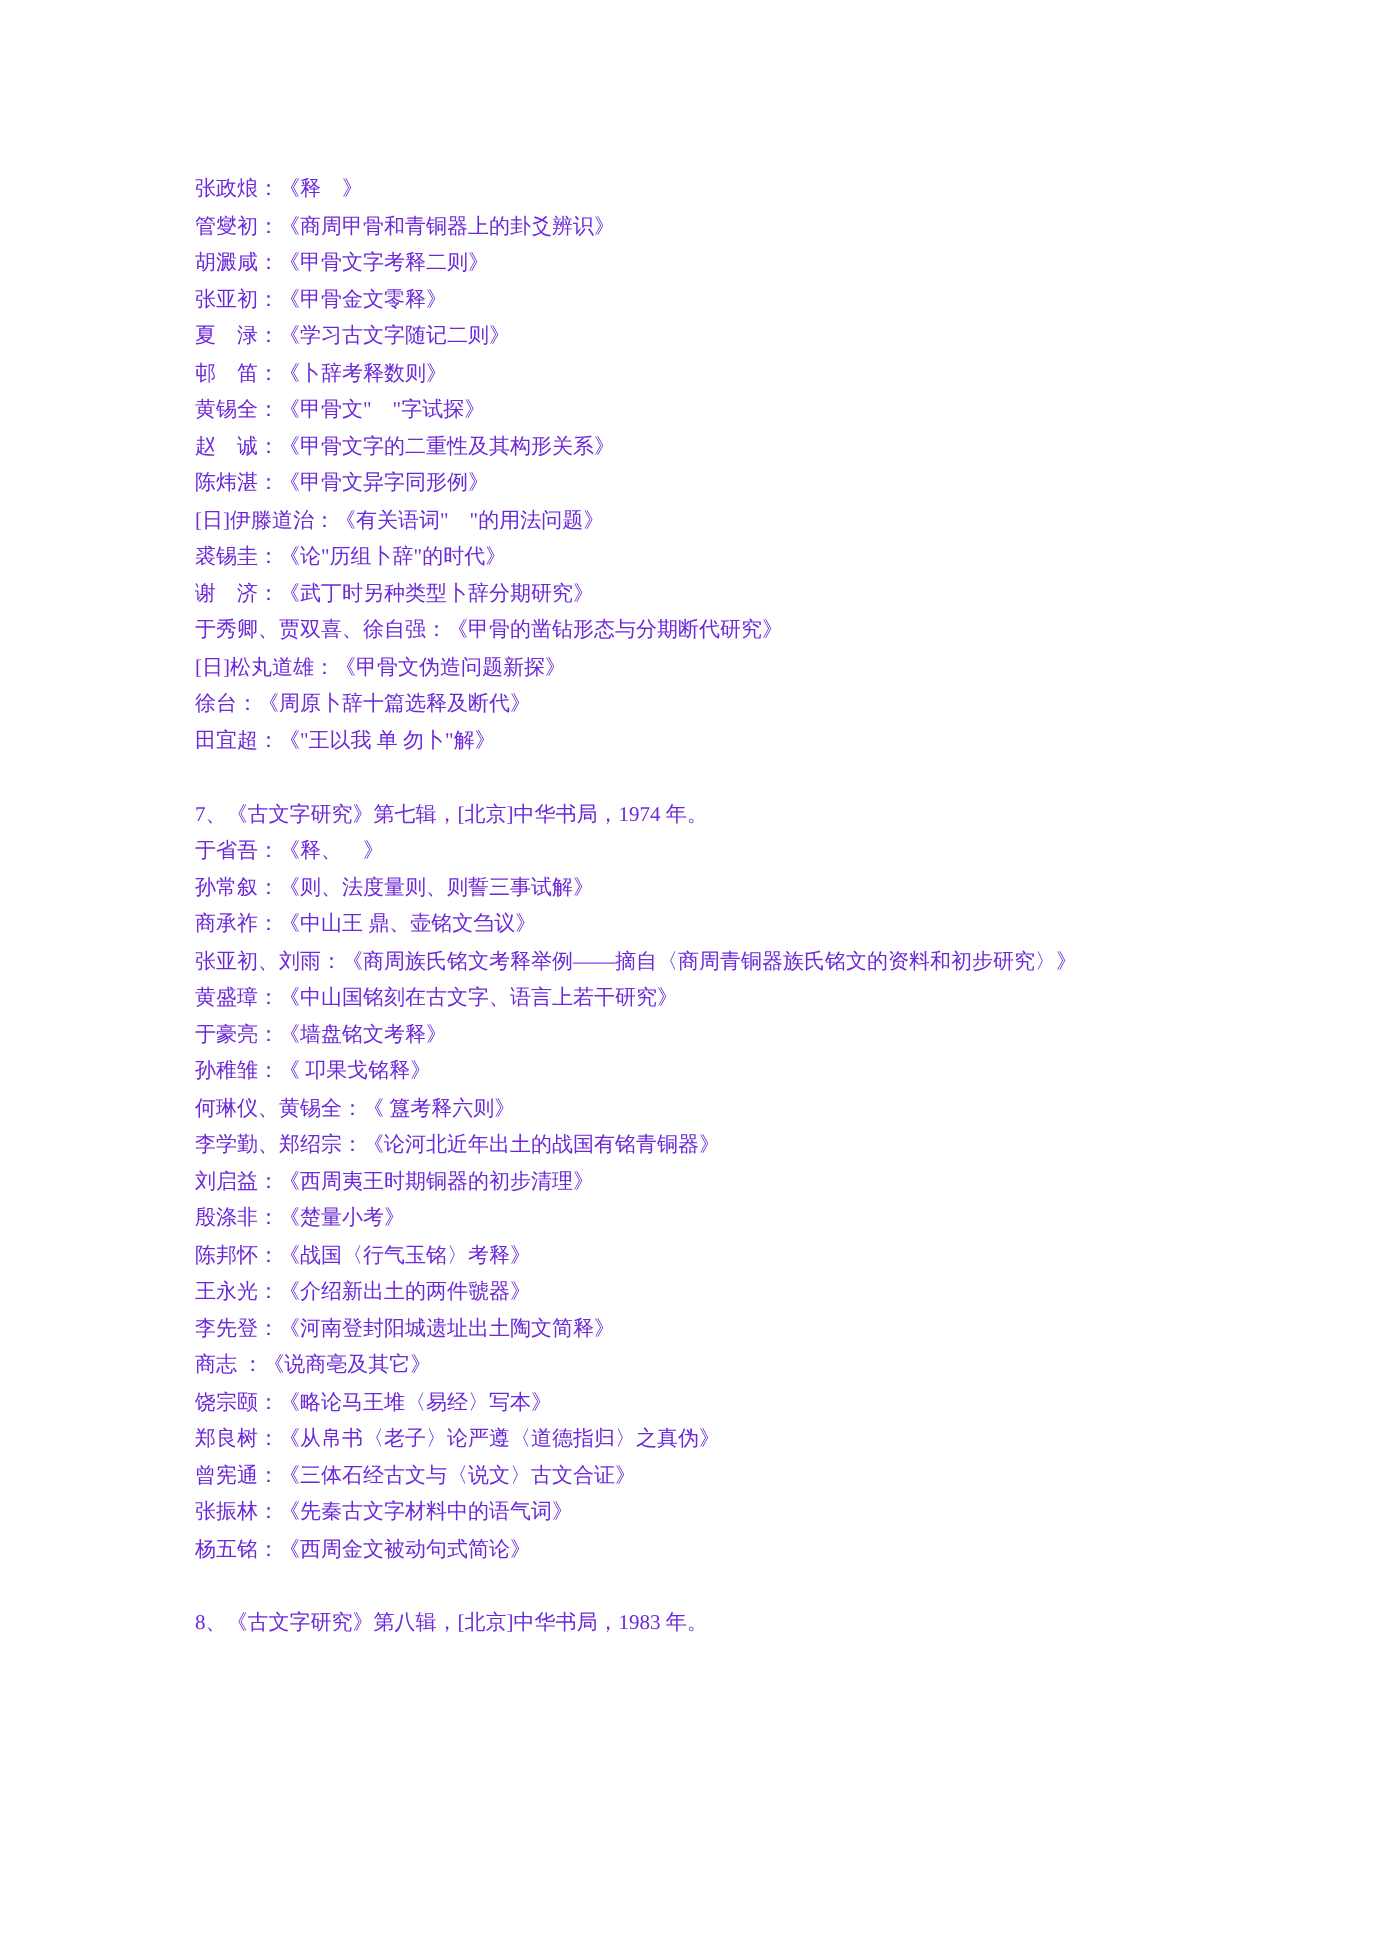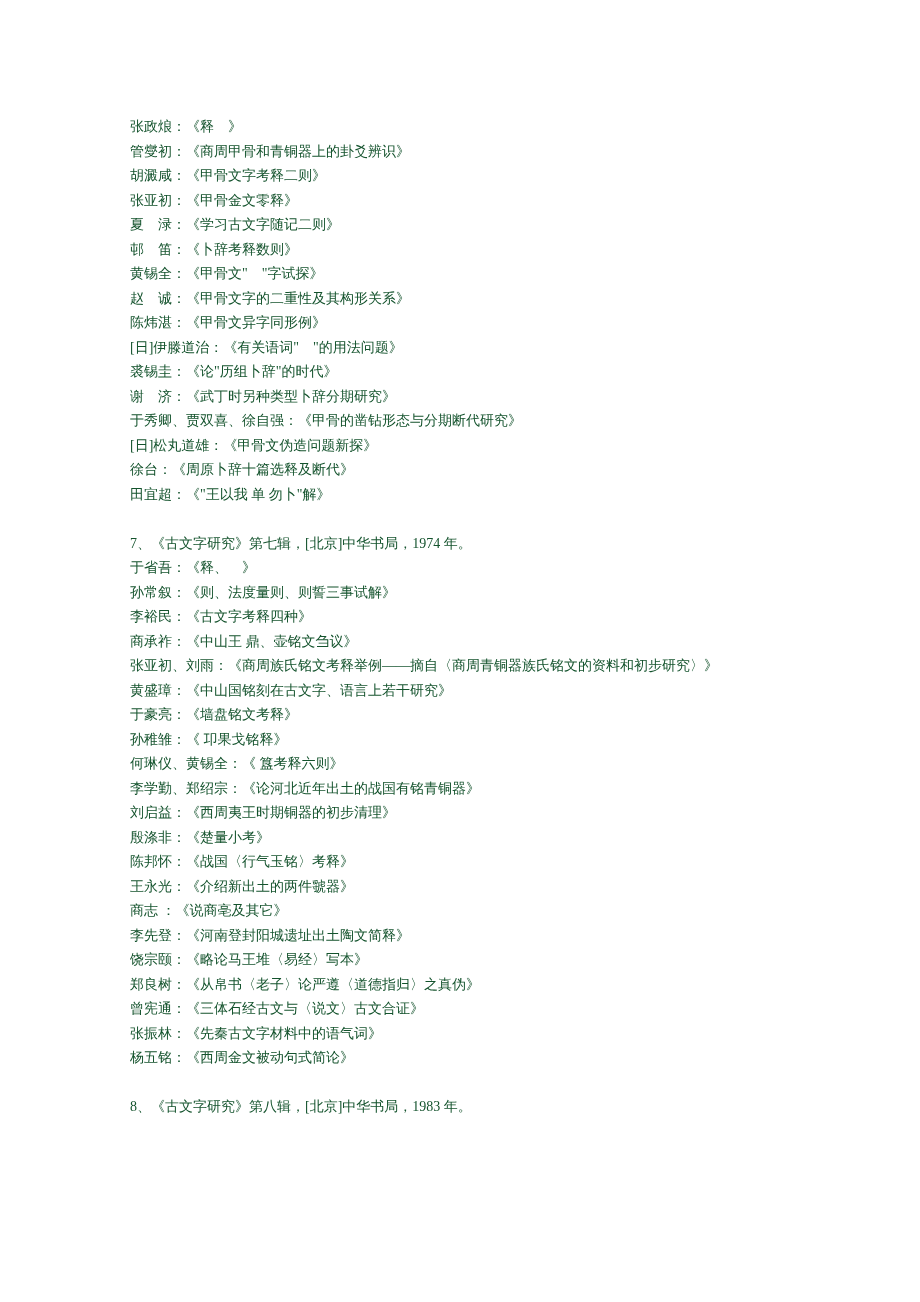--- a/index.html
+++ b/index.html
@@ -4,21 +4,21 @@
 <style>
   body {
     margin: 0;
     padding: 0;
     background: #ffffff;
     font-family: "SimSun", "NSimSun", serif;
     width: 920px;
   }
   .page {
     padding: 115px 130px 50px 130px;
-    color: #14532d;
+    color: #6d28d9;
     font-size: 14px;
     line-height: 24.5px;
   }
   .entry {
     white-space: pre-wrap;
   }
   .blank-line {
     height: 24.5px;
   }
 </style>
@@ -42,34 +42,33 @@
       <div class="entry">于秀卿、贾双喜、徐自强：《甲骨的凿钻形态与分期断代研究》</div>
       <div class="entry">[日]松丸道雄：《甲骨文伪造问题新探》</div>
       <div class="entry">徐台：《周原卜辞十篇选释及断代》</div>
       <div class="entry">田宜超：《"王以我 单 勿卜"解》</div>
     </div>
   <div class="blank-line"></div>
   <div class="entry">7、《古文字研究》第七辑，[北京]中华书局，1974 年。</div>
   <div id="s7">
       <div class="entry">于省吾：《释𢎘、　》</div>
       <div class="entry">孙常叙：《则、法度量则、则誓三事试解》</div>
-      <div class="entry">李裕民：《古文字考释四种》</div>
       <div class="entry">商承祚：《中山王 鼎、壶铭文刍议》</div>
       <div class="entry">张亚初、刘雨：《商周族氏铭文考释举例——摘自〈商周青铜器族氏铭文的资料和初步研究〉》</div>
       <div class="entry">黄盛璋：《中山国铭刻在古文字、语言上若干研究》</div>
       <div class="entry">于豪亮：《墙盘铭文考释》</div>
       <div class="entry">孙稚雏：《 卭果戈铭释》</div>
       <div class="entry">何琳仪、黄锡全：《 簋考释六则》</div>
       <div class="entry">李学勤、郑绍宗：《论河北近年出土的战国有铭青铜器》</div>
       <div class="entry">刘启益：《西周夷王时期铜器的初步清理》</div>
       <div class="entry">殷涤非：《楚量小考》</div>
       <div class="entry">陈邦怀：《战国〈行气玉铭〉考释》</div>
       <div class="entry">王永光：《介绍新出土的两件虢器》</div>
+      <div class="entry">李先登：《河南登封阳城遗址出土陶文简释》</div>
       <div class="entry">商志 ：《说商亳及其它》</div>
-      <div class="entry">李先登：《河南登封阳城遗址出土陶文简释》</div>
       <div class="entry">饶宗颐：《略论马王堆〈易经〉写本》</div>
       <div class="entry">郑良树：《从帛书〈老子〉论严遵〈道德指归〉之真伪》</div>
       <div class="entry">曾宪通：《三体石经古文与〈说文〉古文合证》</div>
       <div class="entry">张振林：《先秦古文字材料中的语气词》</div>
       <div class="entry">杨五铭：《西周金文被动句式简论》</div>
     </div>
   <div class="blank-line"></div>
   <div class="entry">8、《古文字研究》第八辑，[北京]中华书局，1983 年。</div>
 </div>
 

